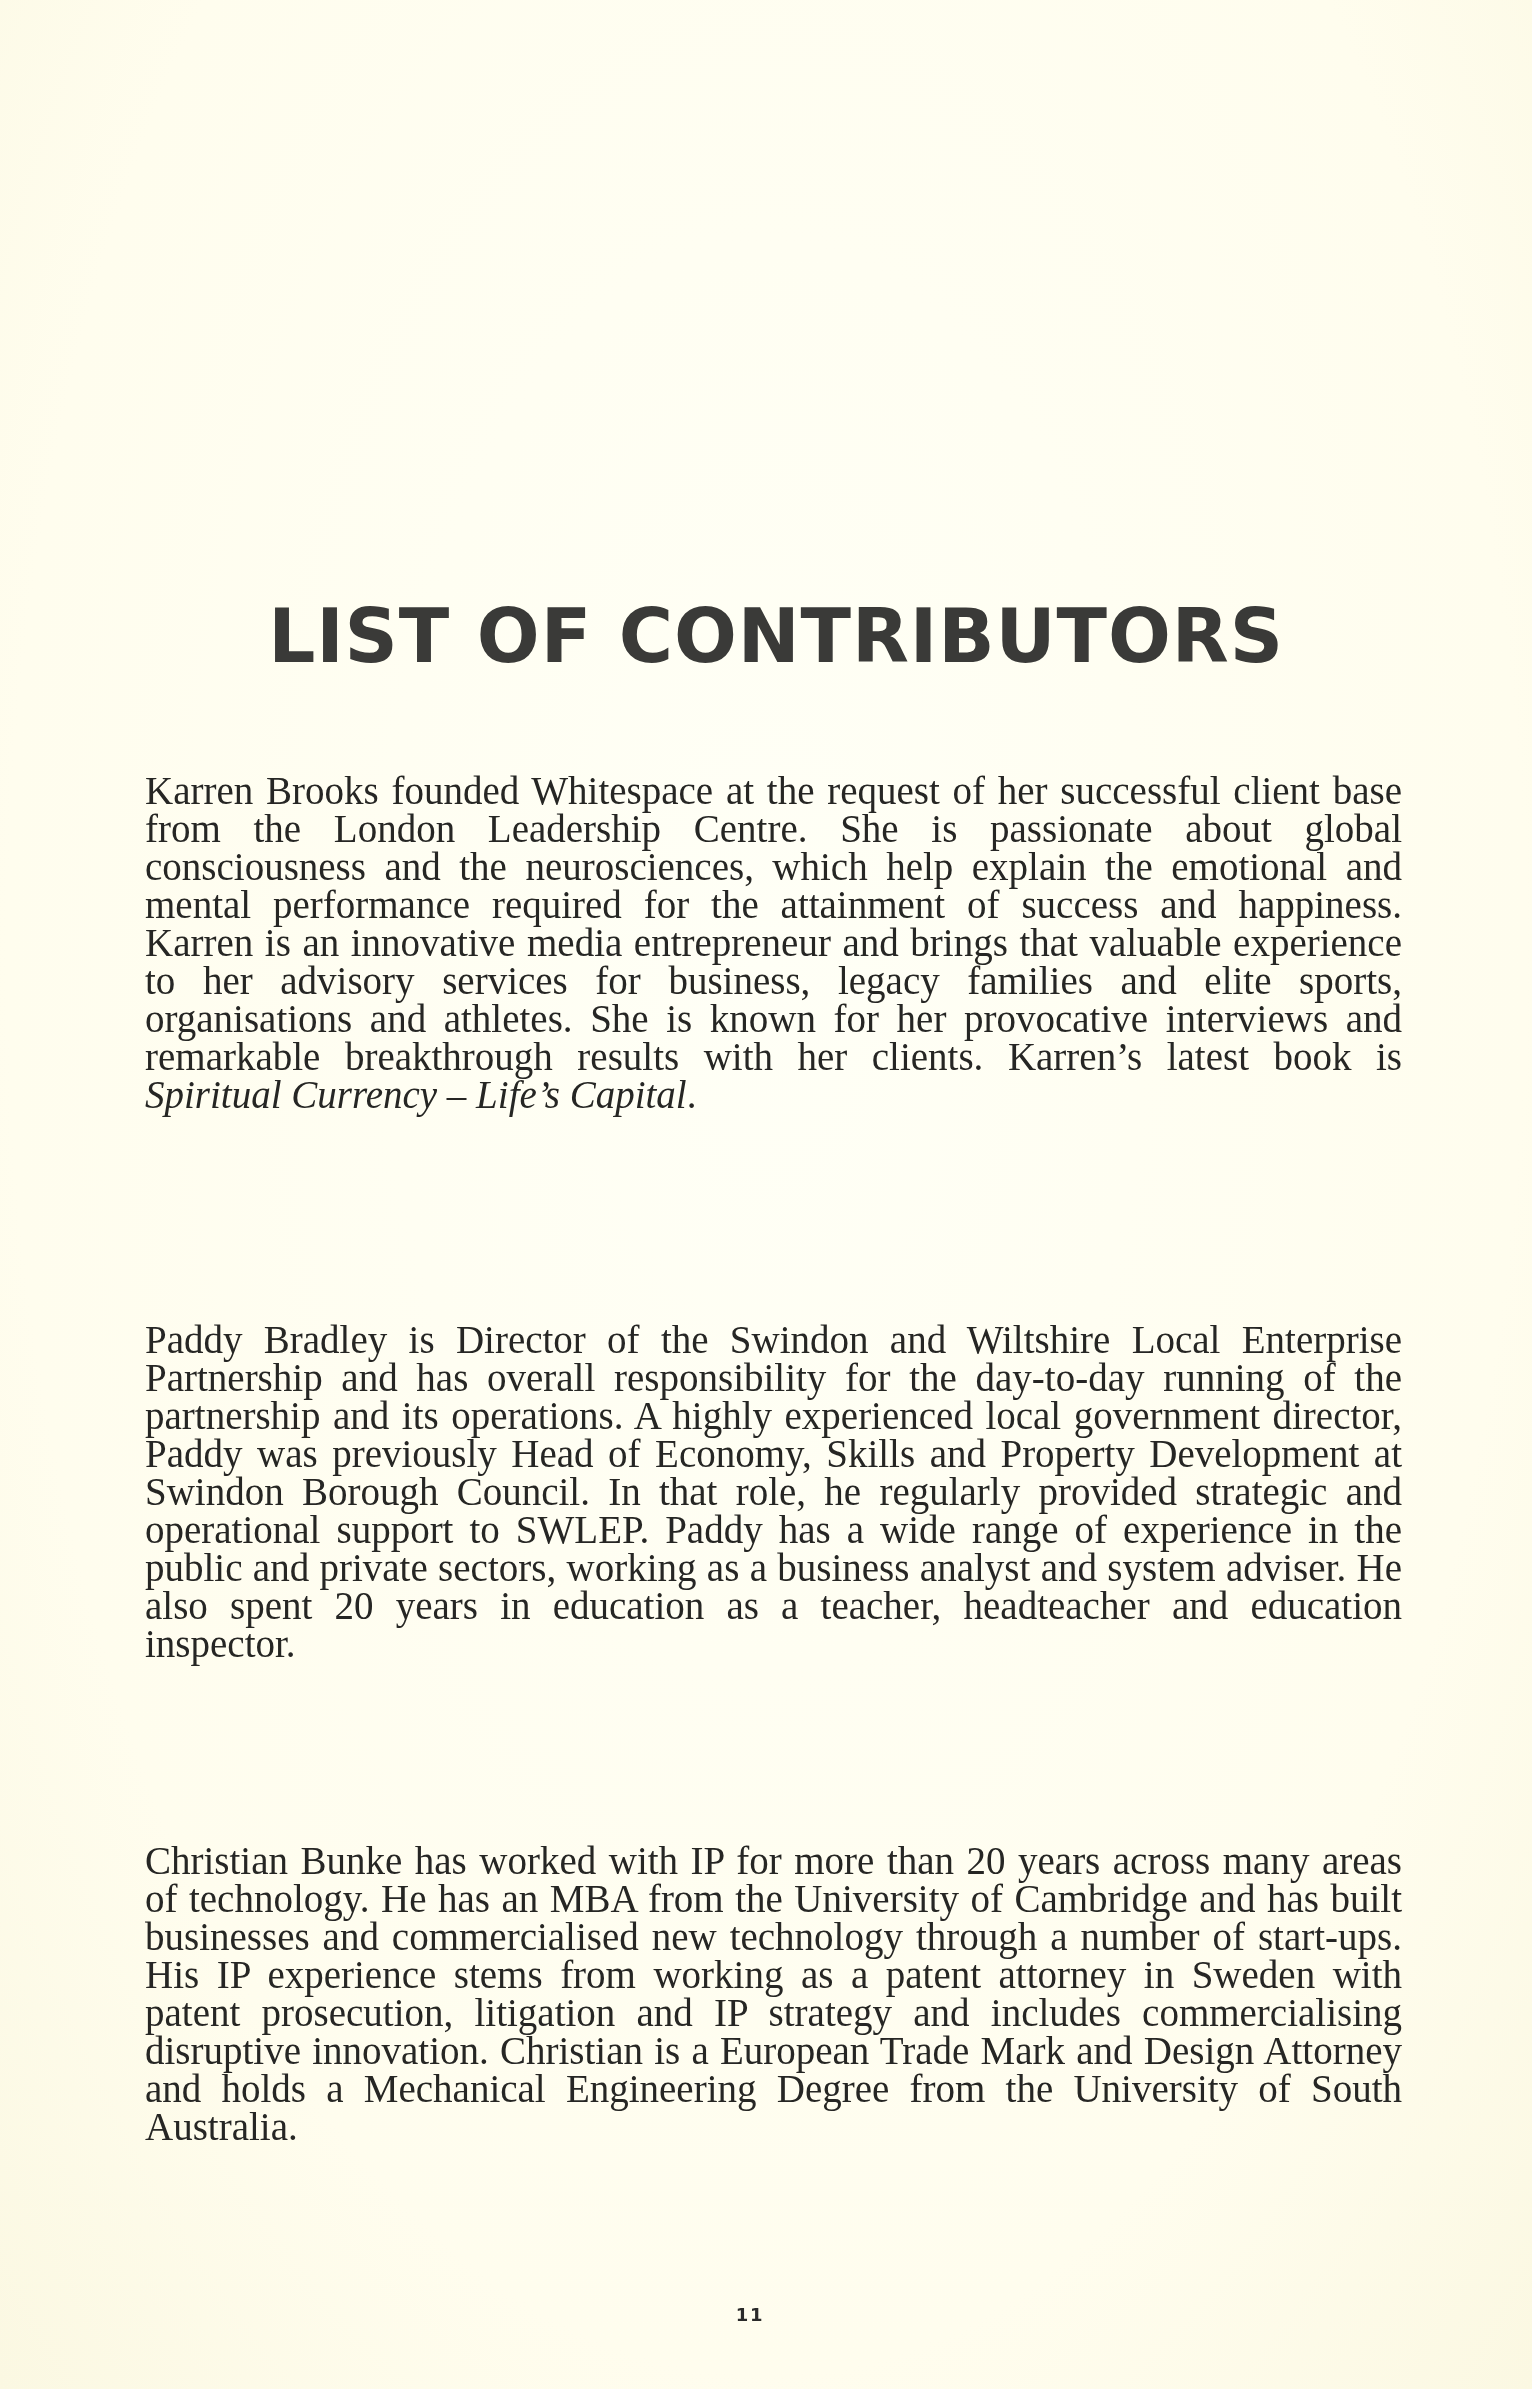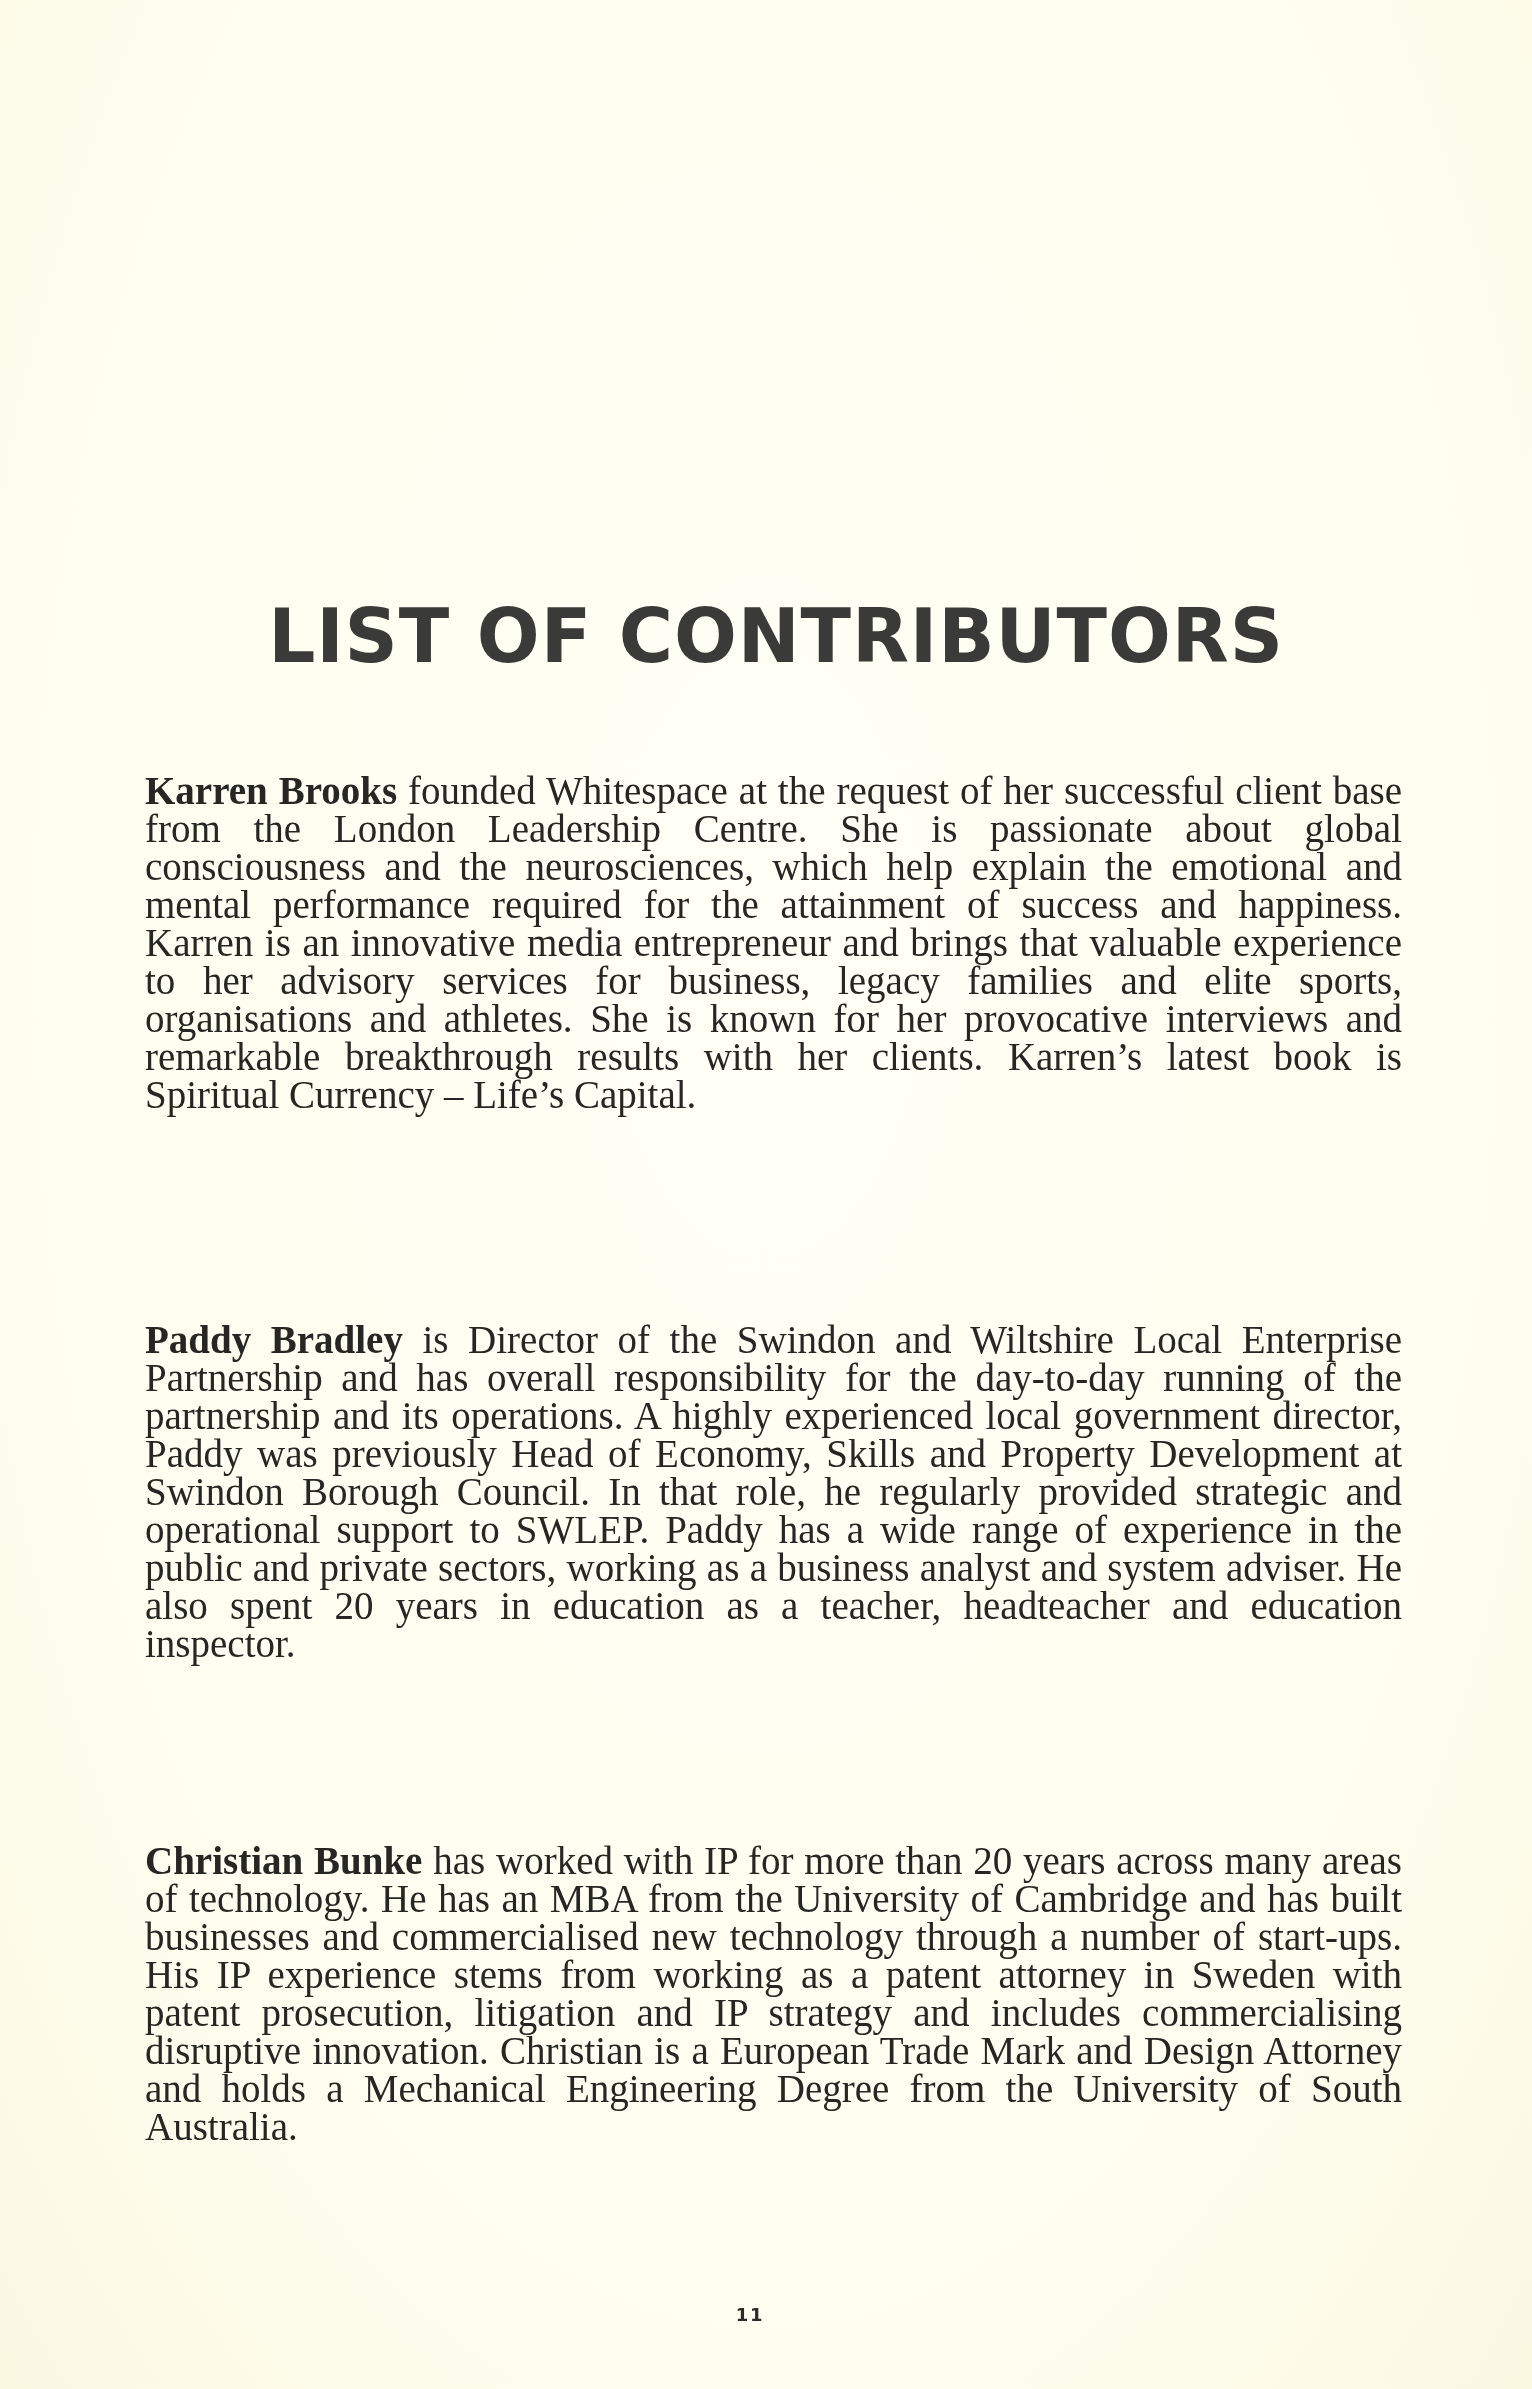--- a/index.html
+++ b/index.html
@@ -42,22 +42,22 @@
       font-family: "Liberation Serif", serif;
       font-size: 39px;
       line-height: 38px;
       color: #262624;
       text-align: justify;
       margin: 0;
     }
     .p1 { top: 772px; }
     .p2 { top: 1321px; }
     .p3 { top: 1842px; }
-    .name { font-weight: bold; }
-    .book { }
+    .name { font-weight: normal; }
+    .book { font-style: italic; }
     .page-number {
       position: absolute;
       top: 2304px;
       left: 0;
       width: 1500px;
       text-align: center;
       font-family: "DejaVu Sans", sans-serif;
       font-weight: bold;
       font-size: 18px;
       color: #2a2a2a;

